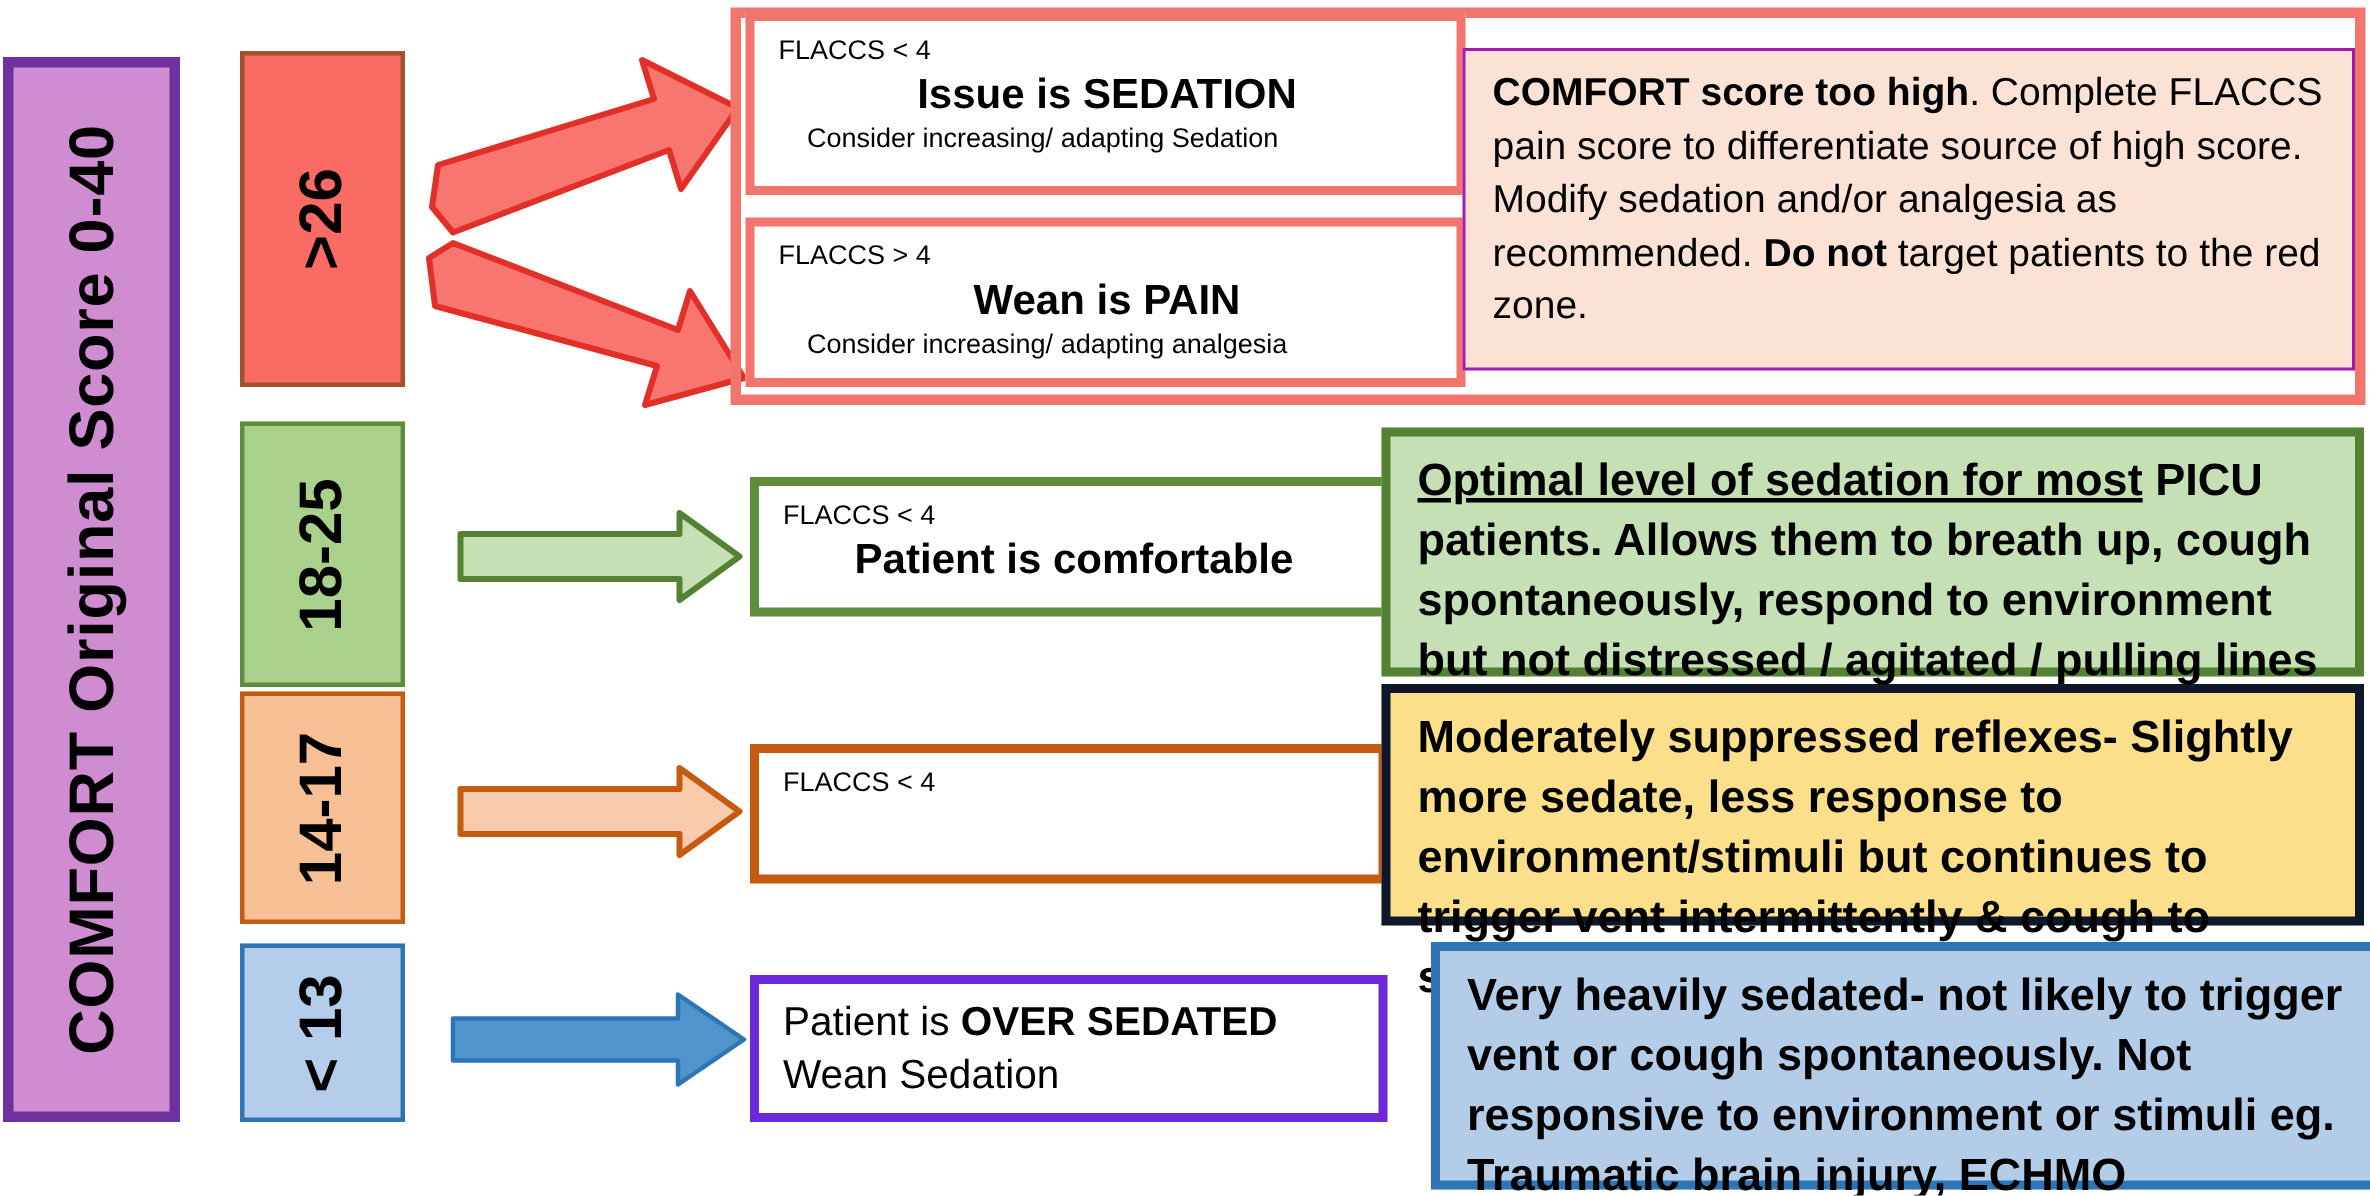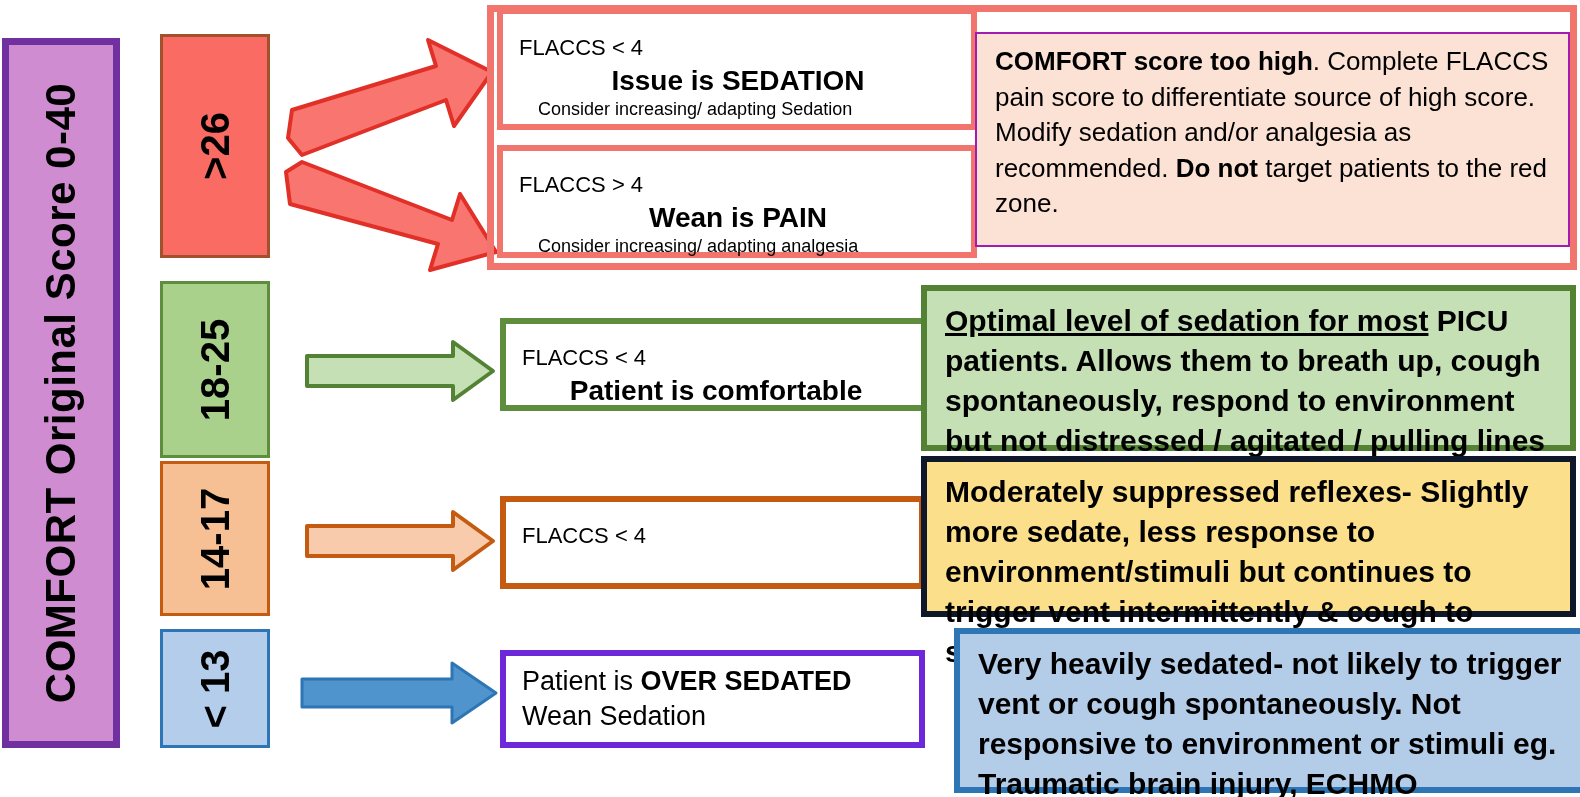--- a/index.html
+++ b/index.html
@@ -42,21 +42,21 @@
   #red-zone-frame{
     position:absolute;left:487px;top:5px;width:1090px;height:265px;
     border:7px solid #f1756d;box-sizing:border-box;background:transparent;
   }
 
   
   .action-box{
     position:absolute;box-sizing:border-box;background:#ffffff;
     padding:8px 14px 8px 16px;
   }
-  .line-reg{font-size:22px;line-height:1.30;font-weight:normal;margin-top:12px;}
+  .line-reg{font-size:18px;line-height:1.30;font-weight:normal;}
   .line-bold{font-size:28px;line-height:1.28;font-weight:bold;text-align:center;}
   .line-small{font-size:18px;line-height:1.30;font-weight:normal;margin-left:19px;}
   .line-mixed{font-size:27px;line-height:1.30;font-weight:normal;}
   .line-mixed b{font-weight:bold;}
 
   #action-sedation  {left:497px;top:8px;  width:480px;height:122px;border:6px solid #f1756d;}
   #action-pain      {left:497px;top:145px;width:480px;height:113px;border:6px solid #f1756d;}
   #action-comfortable{left:500px;top:318px;width:430px;height:93px; border:6px solid #5f8d3e;}
   #action-weaning   {left:500px;top:496px;width:425px;height:93px; border:6px solid #c55a11;}
   #action-oversedated{left:500px;top:650px;width:425px;height:98px; border:6px solid #6d28d9;}

